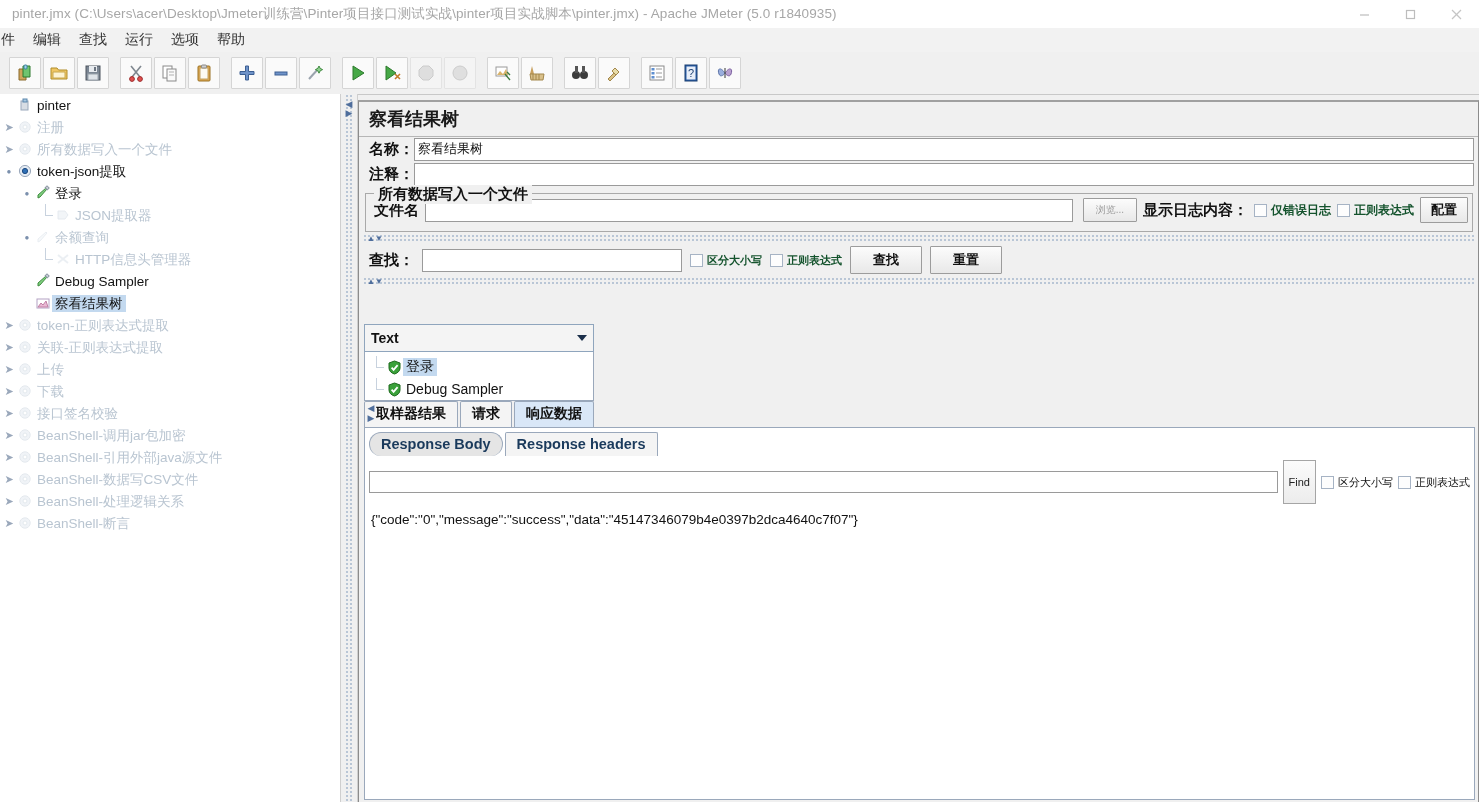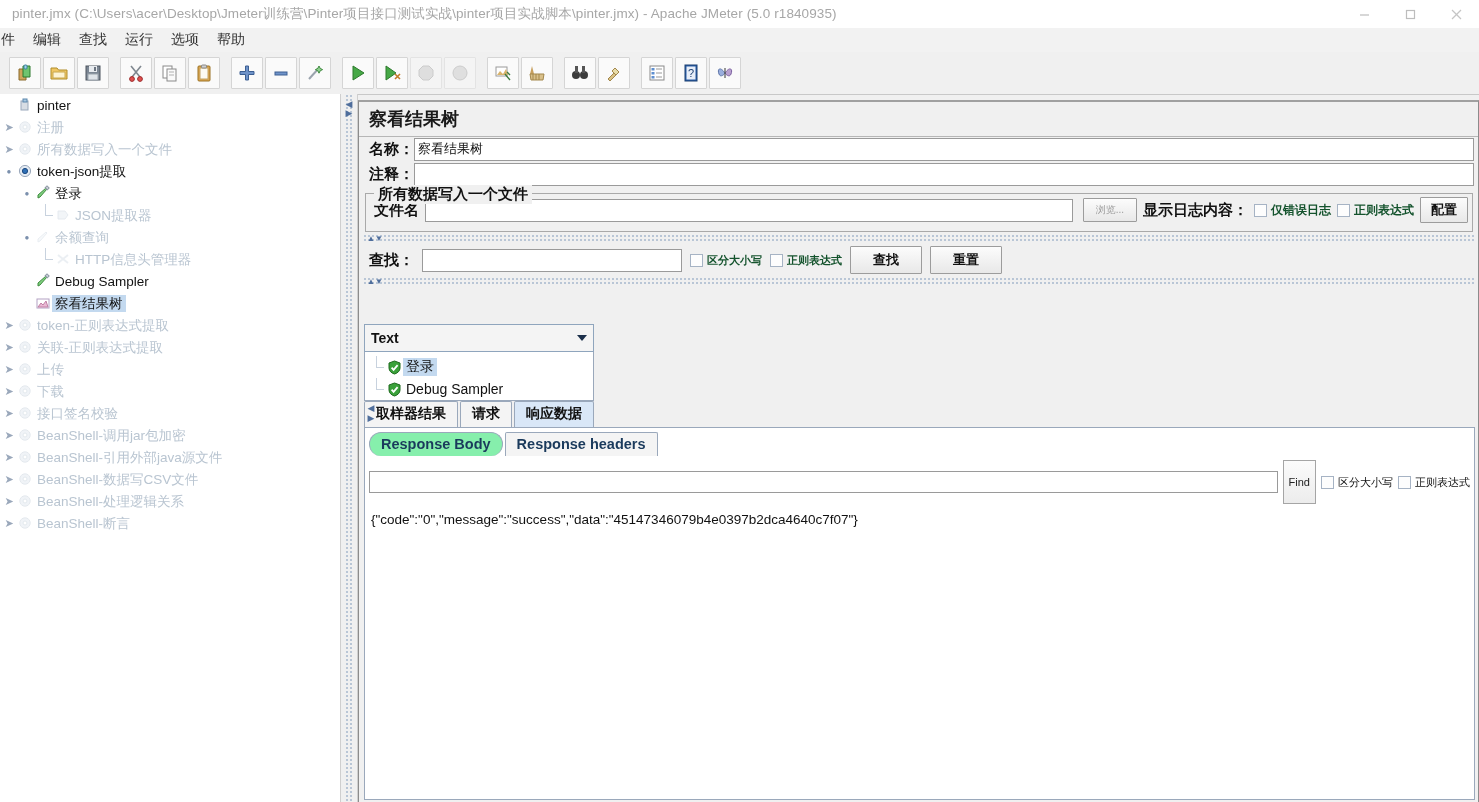--- a/index.html
+++ b/index.html
@@ -224,21 +224,21 @@
     font-family:"Liberation Serif","DejaVu Serif",serif;
   }
   .tab.active { background:#d9e7f7;margin-top:16px; }
   .tabstrip-sub { display:flex; align-items:flex-end; height:26px; gap:2px; margin-top:2px; }
   .tab2 {
     border:1px solid #9aa8bb; border-bottom:none; background:#f4f4f4;
     padding:3px 11px 4px 11px; font-size:14.5px; font-weight:bold; color:#1a3a5c;
     border-radius:2px 2px 0 0;
     font-family:"Liberation Sans",sans-serif;
   }
-  .tab2.active { background:#86efac;border-radius:12px; }
+  .tab2.active { background:#e5e5e5;border-radius:12px; }
   .detail-body {
     flex:1; border:1px solid #9aa8bb; background:#fff;
     display:flex; flex-direction:column; overflow:hidden;
   }
   .find-bar { display:flex; align-items:center; gap:5px; padding:4px 4px 3px 4px; }
   .find-input { flex:1; height:20px; background:#fff; border:1px solid #9a9a9a; }
   .find-btn {
     border:1px solid #a5a5a5; background:linear-gradient(#fbfbfb,#ececec);
     font-size:11px; padding:15px 5px; color:#222;
   }

